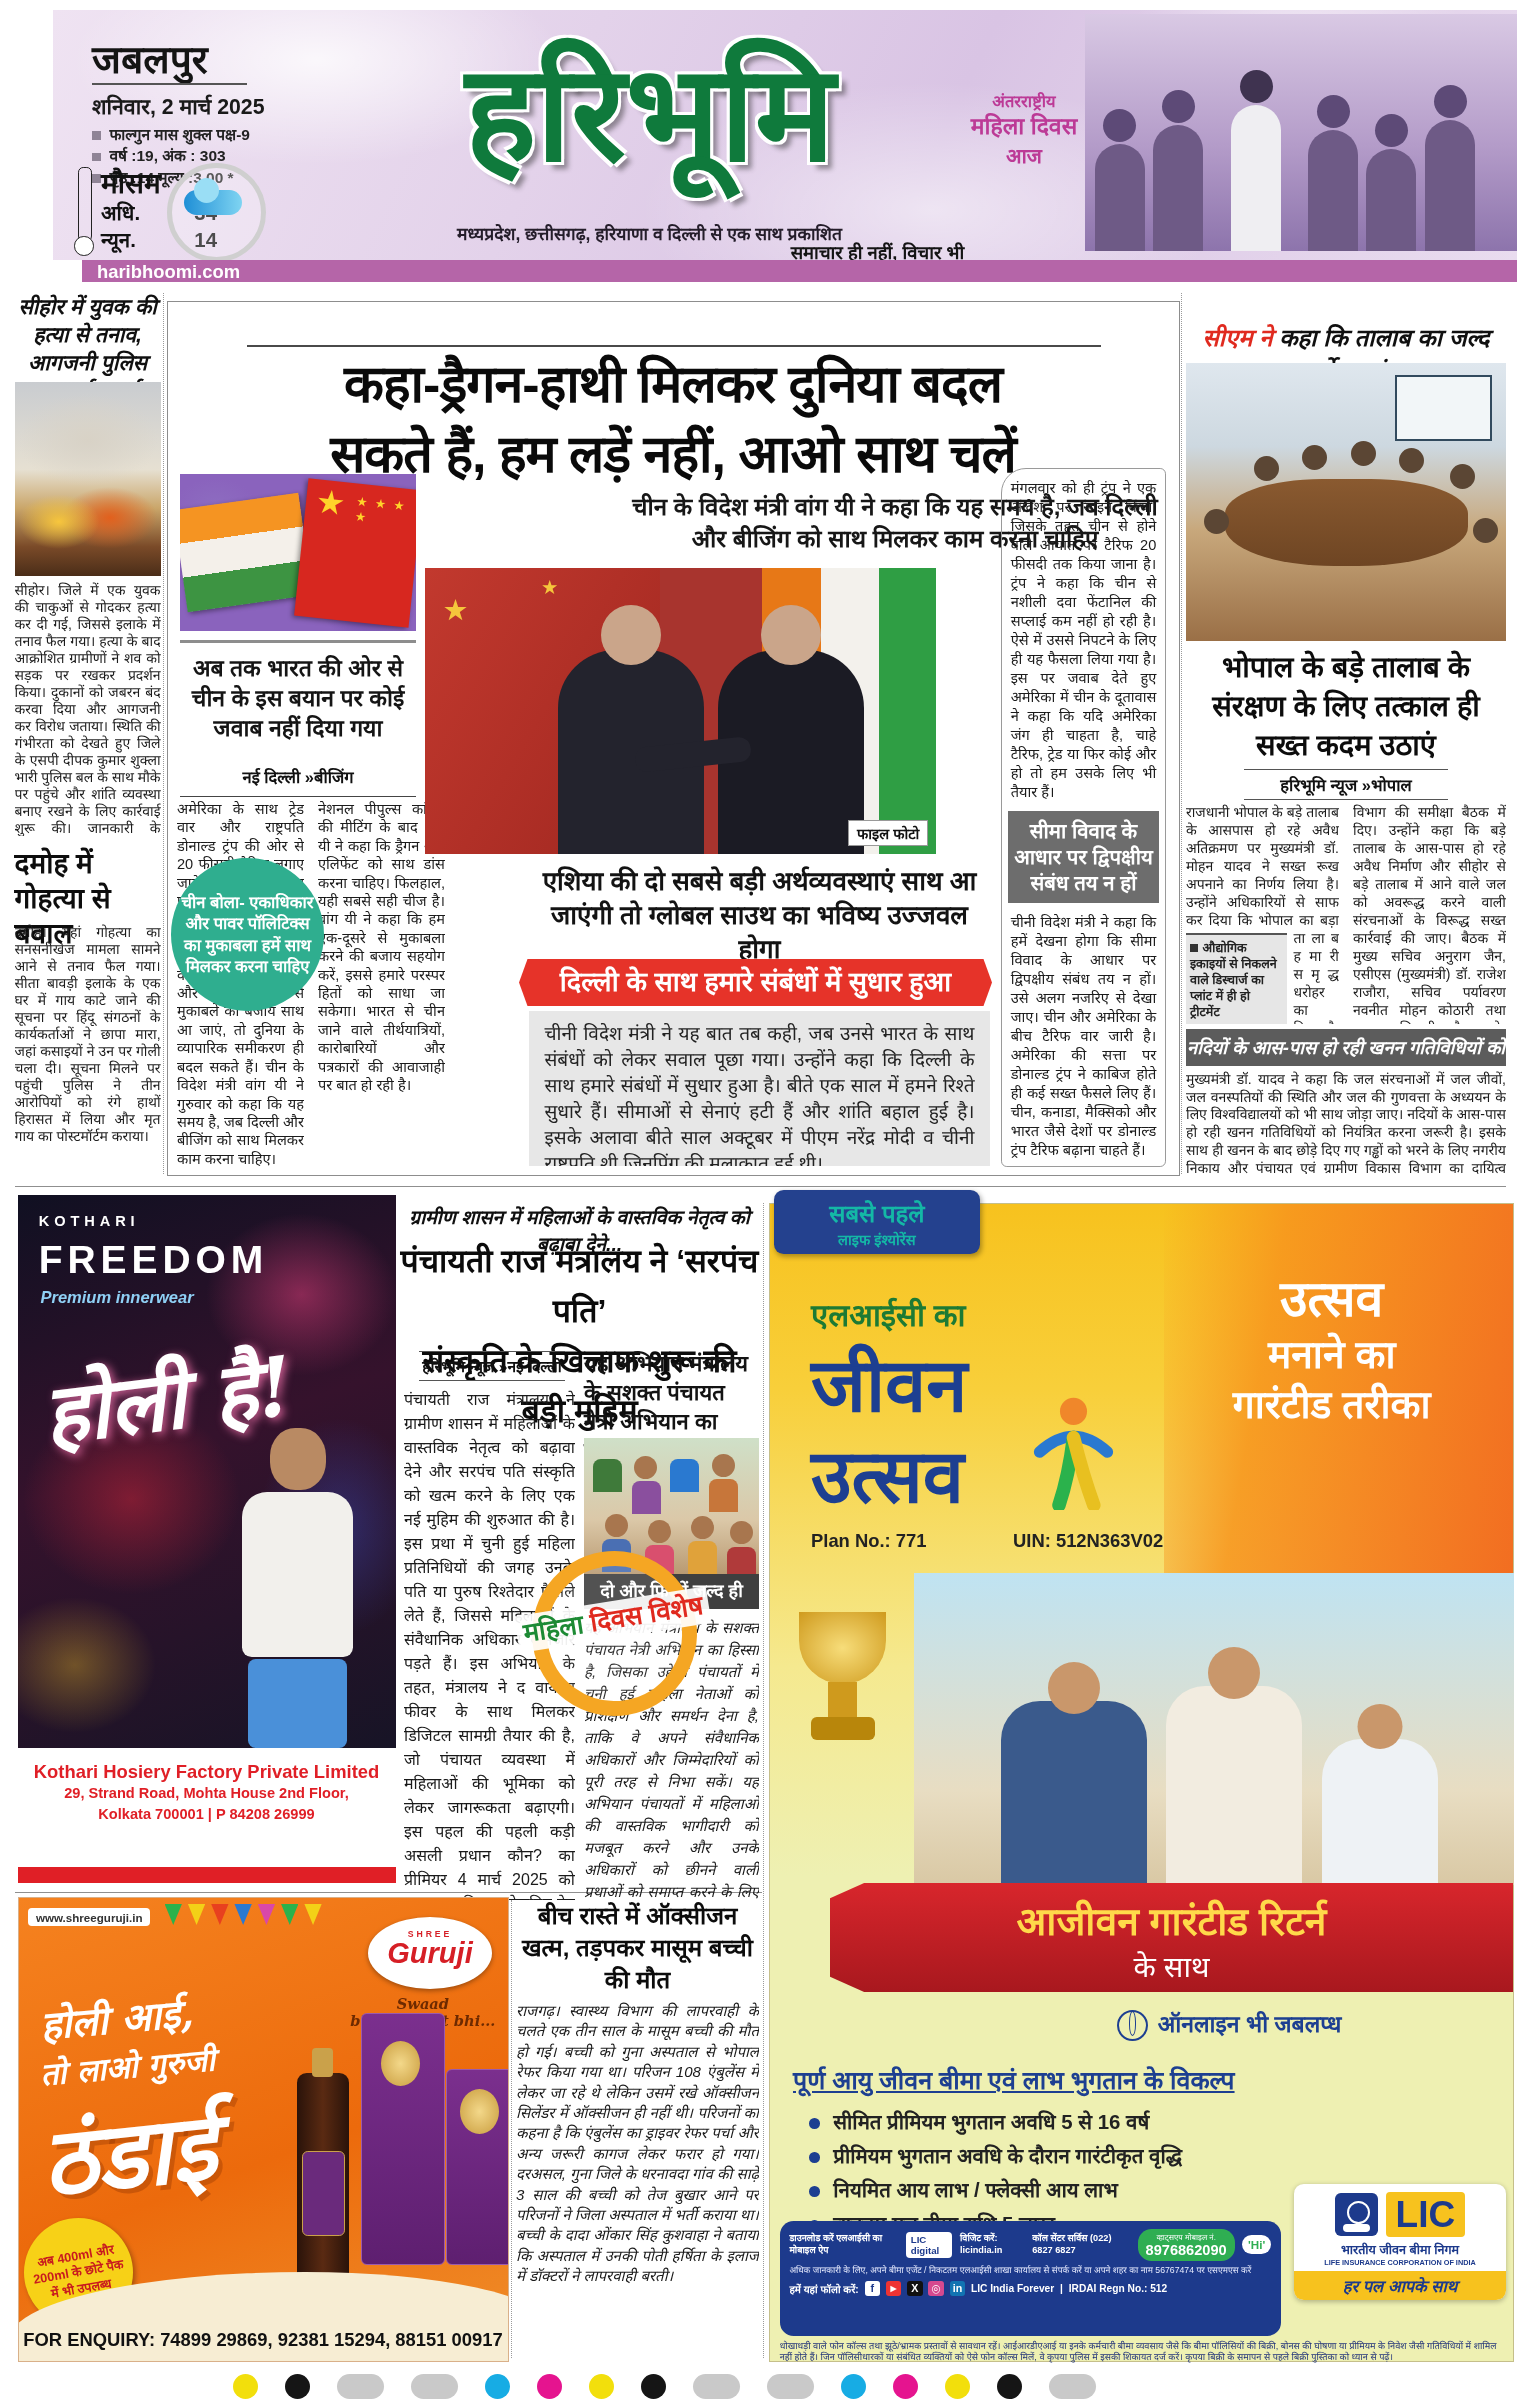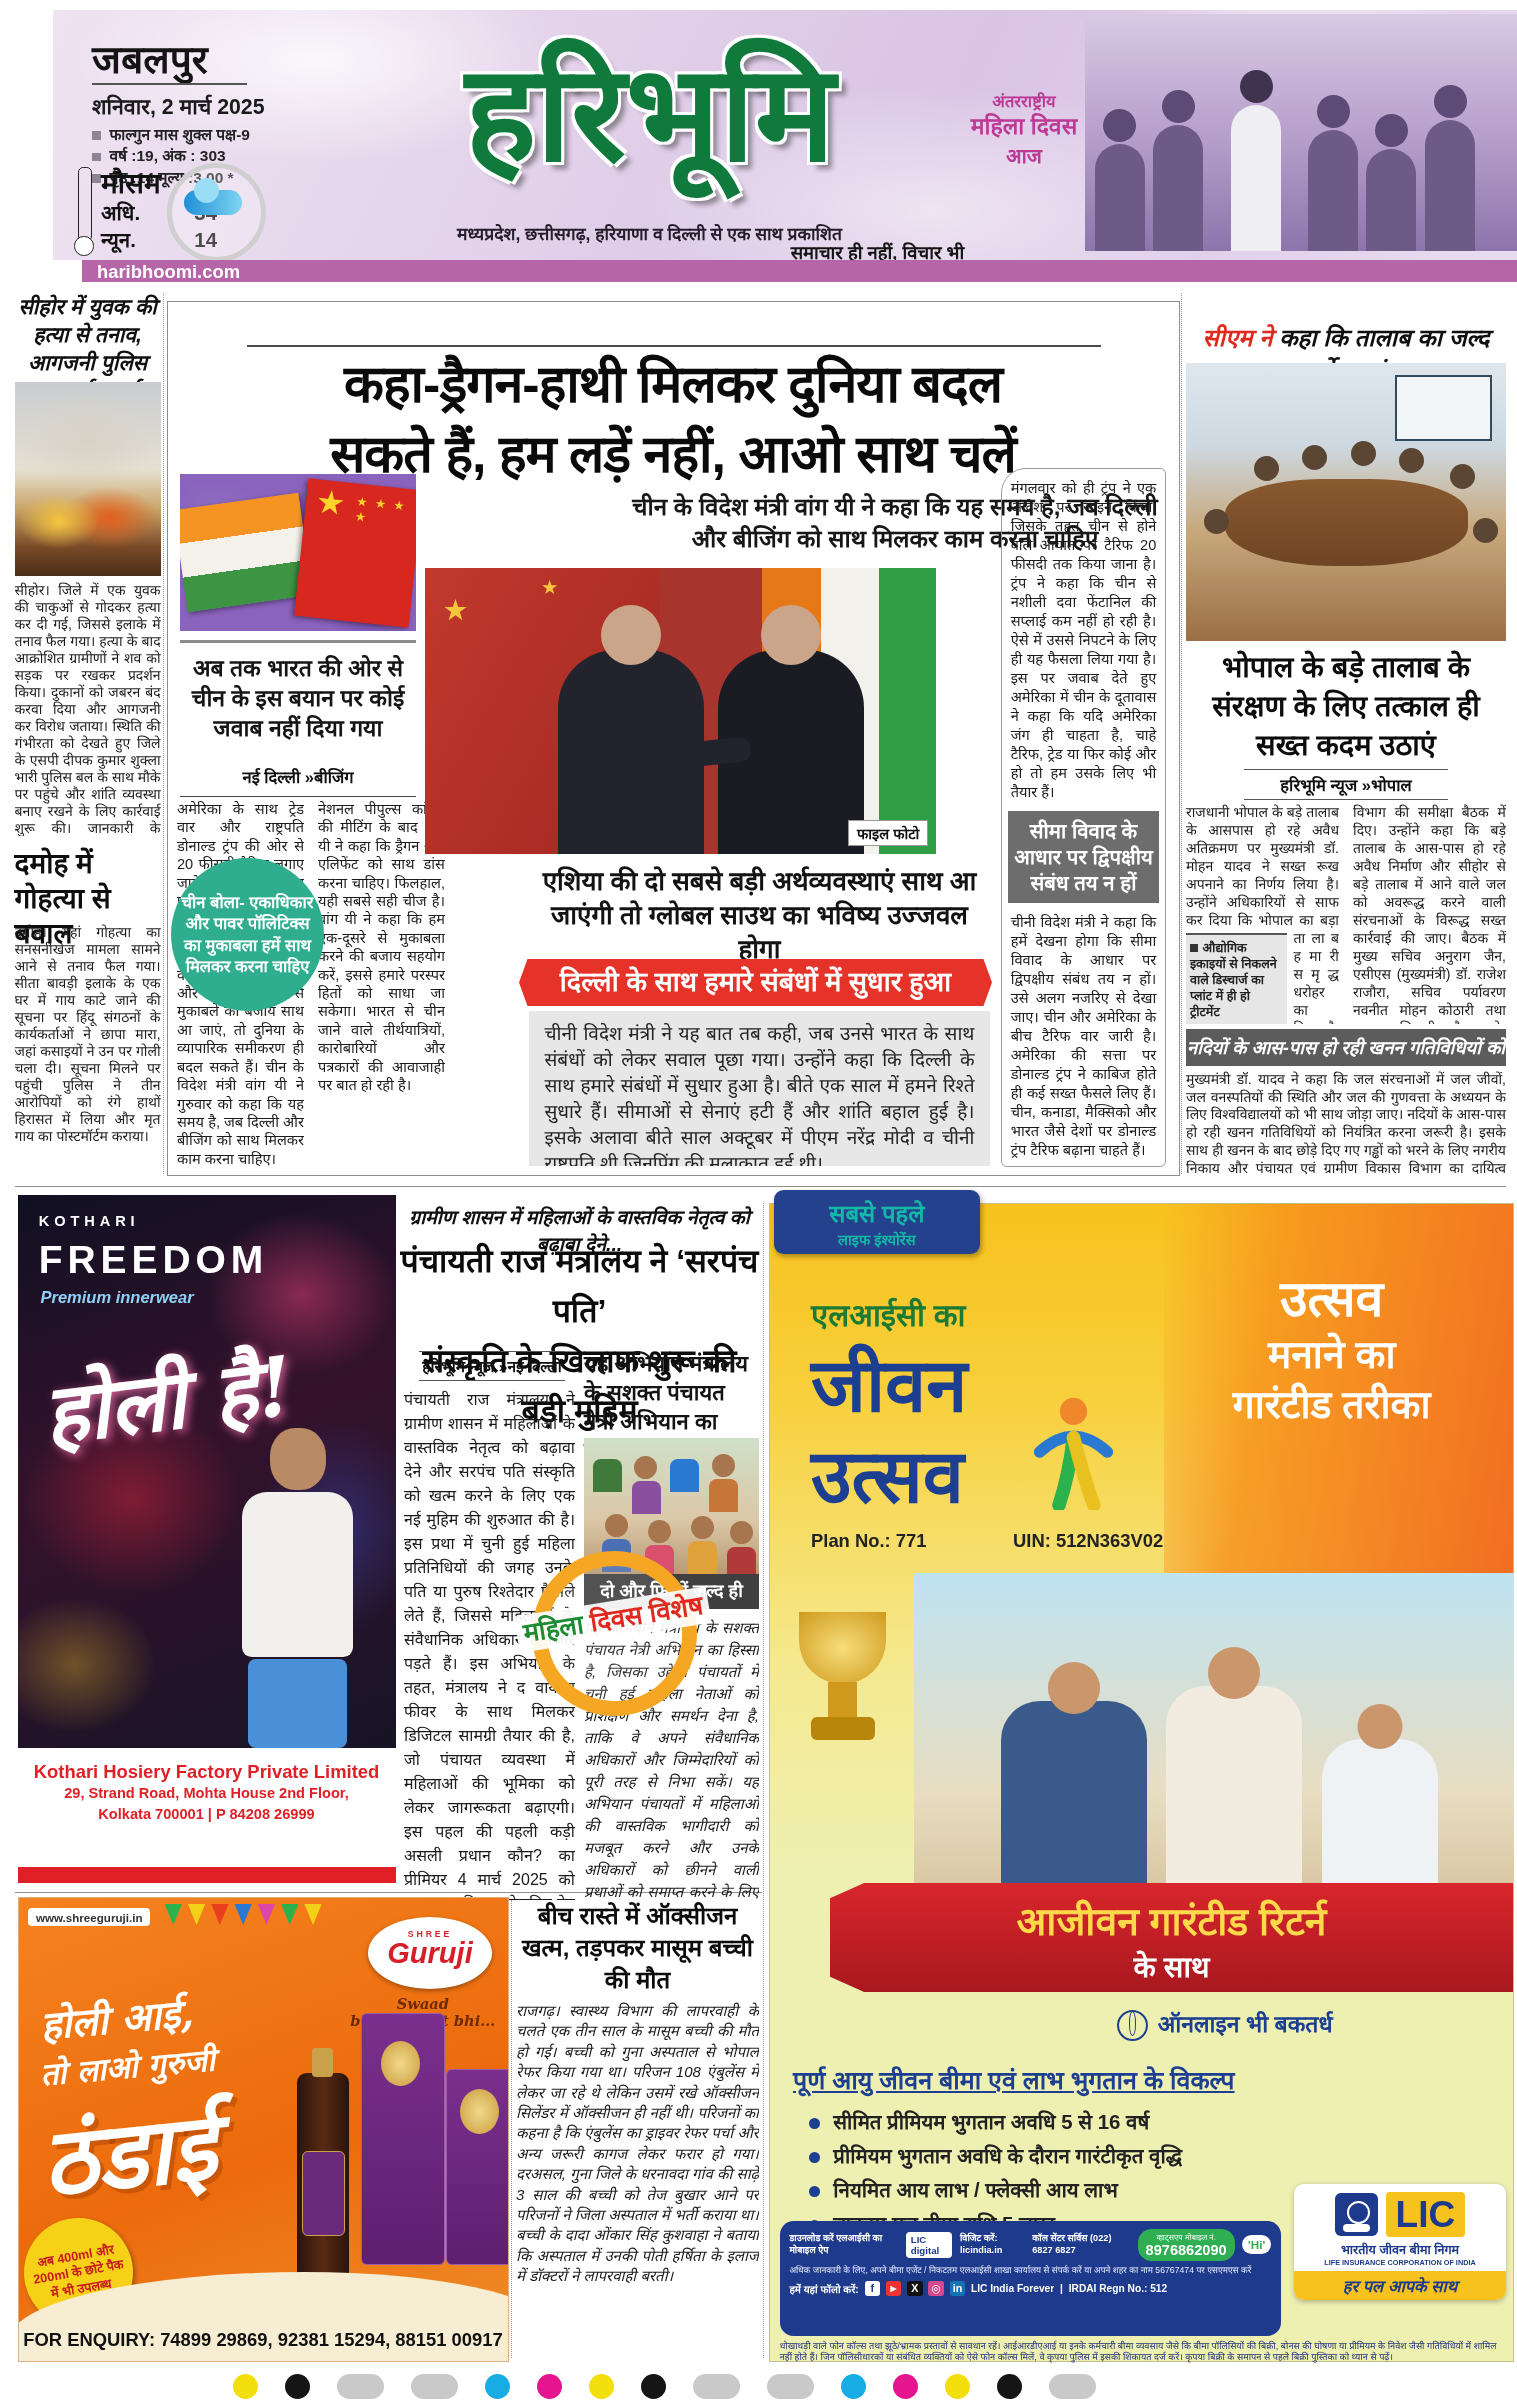--- a/index.html
+++ b/index.html
@@ -204,21 +204,21 @@
   .lic-photo{position:absolute;left:144px;top:369px;width:600px;height:312px;background:linear-gradient(180deg,#bfe3f2 0%,#e8ddc2 70%,#d9c8a4 100%);overflow:hidden;}
   .lic-photo .per{position:absolute;bottom:0;border-radius:39px 39px 0 0;}
   .lic-photo .per .hd{position:absolute;left:50%;transform:translateX(-50%);top:-39px;width:52px;height:52px;border-radius:50%;background:#c9976b;}
   .lic-trophy{position:absolute;left:9.7px;top:408px;width:126px;height:243px;}
   .lic-cup{position:absolute;left:19.4px;top:0;width:87px;height:72px;background:radial-gradient(#f7dd7a,#cf9a1d);border-radius:0 0 47px 47px;}
   .lic-cup:before{content:"";position:absolute;left:29px;bottom:-33px;width:29px;height:35px;background:#cf9a1d;}
   .lic-cup:after{content:"";position:absolute;left:11.6px;bottom:-56px;width:64px;height:23px;background:#b8860b;border-radius:5.8px;}
   .lic-ribbon{position:absolute;left:60px;top:679px;width:683px;height:109px;background:linear-gradient(180deg,#d8262c,#a8181e);
       clip-path:polygon(0 14%,5% 0,100% 0,100% 100%,5% 100%,0 86%);text-align:center;}
   .lic-ribbon .a{display:block;margin-top:9.7px;font-size:39px;font-weight:900;color:#ffd94a;}
-  .lic-ribbon .b{display:block;font-size:29px;font-weight:700;color:#fff;}
+  .lic-ribbon .b{display:block;font-size:29px;font-weight:400;color:#fff;}
   .lic-online{position:absolute;left:347px;top:803px;width:291px;font-size:23px;font-weight:800;color:#1d3f91;}
   .lic-globe{display:inline-block;width:27px;height:27px;border:2.9px solid #1d3f91;border-radius:50%;vertical-align:middle;margin-right:9.7px;position:relative;}
   .lic-globe:before{content:"";position:absolute;left:9.7px;top:-1.9px;width:7.8px;height:25px;border:1.9px solid #1d3f91;border-radius:50%;box-sizing:border-box;}
   .lic-oh{position:absolute;left:23px;top:858px;width:543px;font-size:25px;font-weight:800;color:#1d3f91;text-decoration:underline;}
   .lic-bullets{position:absolute;left:39px;top:904px;width:582px;}
   .lic-bullet{font-size:20.4px;font-weight:800;color:#222;line-height:29px;margin-bottom:4.9px;}
   .lic-bullet .bdot{display:inline-block;width:10.7px;height:10.7px;border-radius:50%;background:#1d3f91;margin-right:13.6px;}
   .lic-ptype{position:absolute;left:17.5px;top:1050px;width:602px;font-size:18px;font-weight:800;color:#222;}
   .lic-footer{position:absolute;left:9.7px;top:1017px;width:501px;height:115px;background:#1d3a8c;border-radius:13.6px;color:#fff;padding:7.8px 9.7px;box-sizing:border-box;}
   .lic-frow1{display:flex;gap:7.8px;align-items:center;}
@@ -512,21 +512,21 @@
         </div>
     </div>
     <div class="lic-trophy">
         <div class="lic-cup"></div>
       </div>
     <div class="lic-ribbon">
       <span class="a">आजीवन गारंटीड रिटर्न</span>
       <span class="b">के साथ</span>
     </div>
     <div class="lic-online">
-      <span class="lic-globe"></span><span>ऑनलाइन भी बकतर्ध</span>
+      <span class="lic-globe"></span><span>ऑनलाइन भी जबलप्ध</span>
     </div>
     <div class="lic-oh">पूर्ण आयु जीवन बीमा एवं लाभ भुगतान के विकल्प</div>
     <div class="lic-bullets">
       <div class="lic-bullet"><span class="bdot"></span><span>सीमित प्रीमियम भुगतान अवधि 5 से 16 वर्ष</span></div>
       <div class="lic-bullet"><span class="bdot"></span><span>प्रीमियम भुगतान अवधि के दौरान गारंटीकृत वृद्धि</span></div>
       <div class="lic-bullet"><span class="bdot"></span><span>नियमित आय लाभ / फ्लेक्सी आय लाभ</span></div>
       <div class="lic-bullet"><span class="bdot"></span><span>न्यूनतम मूल बीमा राशि 5 लाख</span></div>
     </div>
     <div class="lic-ptype">एक नॉन-पार, नॉन-लिंक्ड, व्यक्तिगत, बचत, पूर्ण आयु जीवन बीमा योजना</div>
 

